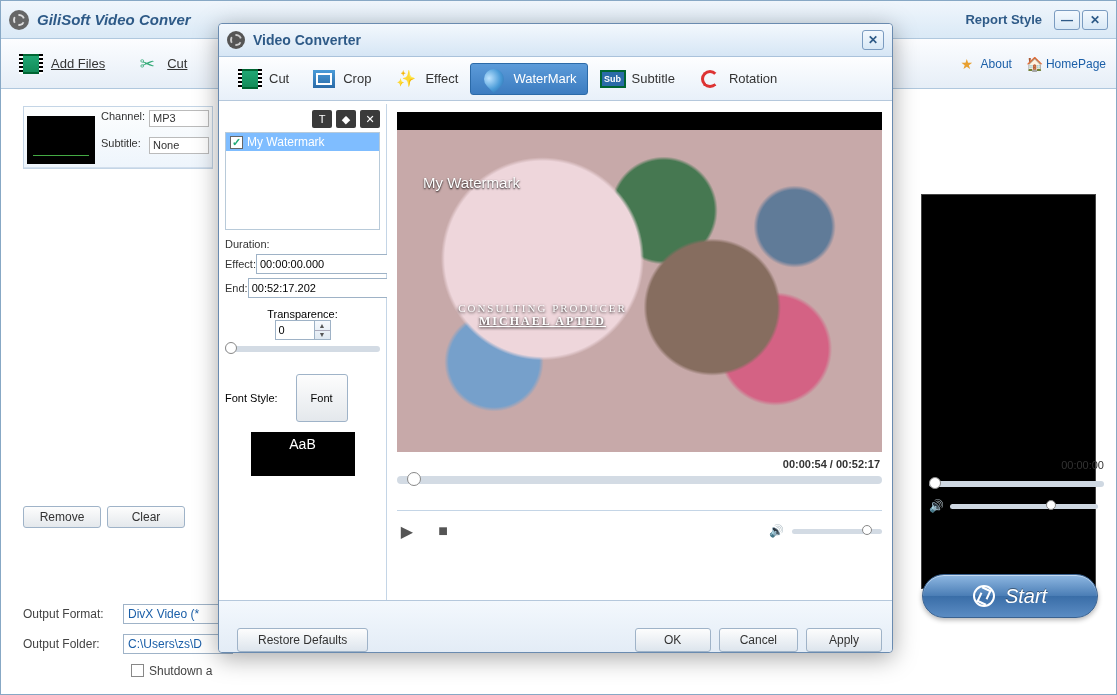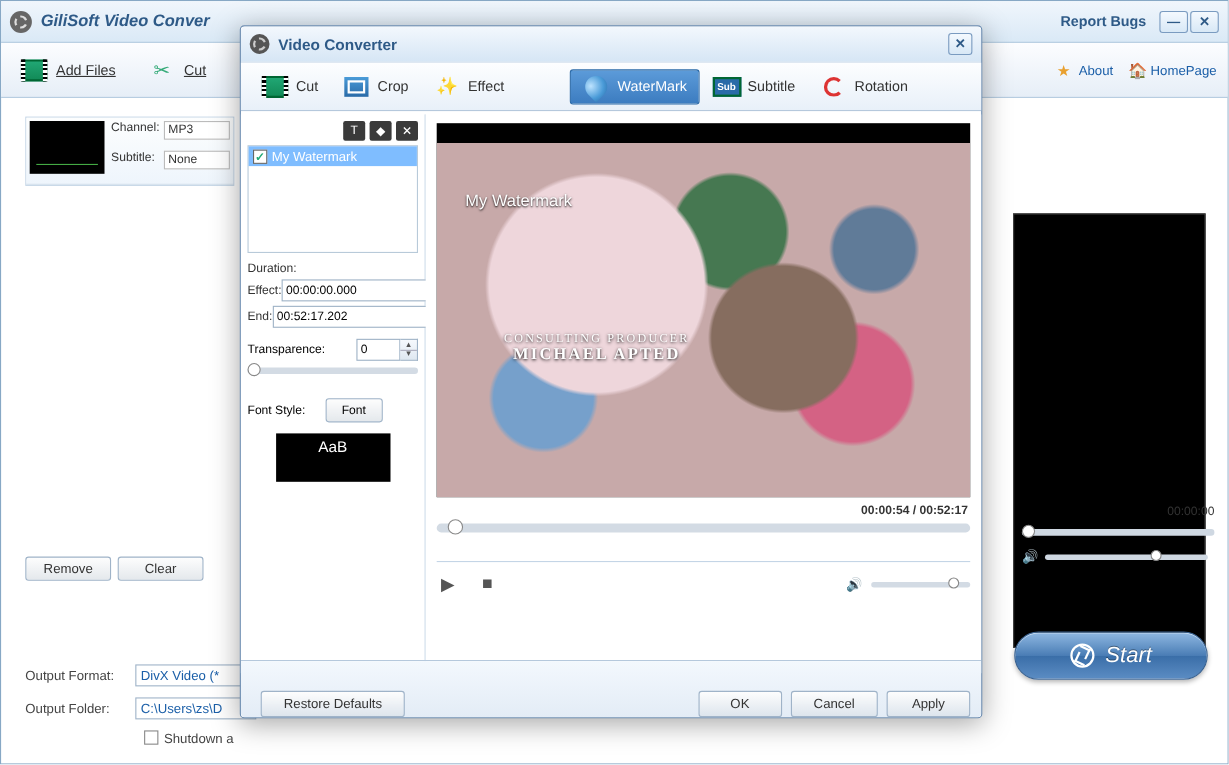--- a/index.html
+++ b/index.html
@@ -18,21 +18,21 @@
 .main-toolbar { height: 50px; background: linear-gradient(to bottom, #fcfdff, #e6eef7); border-bottom: 1px solid #b0c8de; display: flex; align-items: center; padding: 0 10px; }
 .tool-btn { display: flex; align-items: center; margin-right: 16px; cursor: pointer; padding: 4px 6px; color: #333; }
 .tool-btn .ic { width: 28px; height: 24px; margin-right: 6px; display: inline-flex; align-items: center; justify-content: center; font-size: 18px; }
 .tool-btn .label { font-size: 13px; text-decoration: underline; }
 .toolbar-right { margin-left: auto; display: flex; align-items: center; }
 .link-sm { display: flex; align-items: center; color: #1b5fa8; margin-left: 14px; cursor: pointer; font-size: 12px; }
 .link-sm .ic { width: 16px; height: 16px; margin-right: 4px; }
 
 .content-area { position: absolute; top: 90px; left: 10px; right: 10px; height: 460px; }
 .file-panel { position: absolute; left: 12px; top: 15px; width: 190px; background: #fff; border: 1px solid #c4d5e6; }
-.file-item { display: flex; align-items: flex-start; padding: 3px; background: linear-gradient(#fdfefe,#eef5fc); border-bottom: 1px solid #d2dfed; }
+.file-item { display: flex; align-items: flex-end; padding: 3px; background: linear-gradient(#fdfefe,#eef5fc); border-bottom: 1px solid #d2dfed; }
 .thumb { width: 68px; height: 48px; background: #000; margin-right: 6px; display: flex; align-items: center; justify-content: center; position:relative; }
 .thumb::after{content:"";position:absolute;bottom:8px;left:6px;right:6px;height:1px;background:#4a4;}
 .file-meta { flex: 1; font-size: 11px; color: #333; }
 .file-meta .row { display: flex; margin-bottom: 10px; }
 .file-meta .lbl { width: 48px; }
 .file-meta .val { flex: 1; background: #fff; border: 1px solid #bbb; padding: 1px 3px; height: 17px; font-size: 11px; min-width: 0; overflow: hidden; }
 
 .list-buttons { position: absolute; left: 22px; top: 505px; display: flex; gap: 6px; }
 .std-btn { background: linear-gradient(#fdfdfd,#e4e8ec); border: 1px solid #9fb3c8; border-radius: 3px; padding: 3px 0; width: 78px; text-align: center; cursor: pointer; font-size: 12px; color: #333; }
 
@@ -60,65 +60,65 @@
 
 .dialog { position: absolute; left: 218px; top: 23px; width: 675px; height: 630px; background: #fff; border: 1px solid #6a8bb0; box-shadow: 0 5px 25px rgba(0,0,0,.35); border-radius: 4px; }
 .dlg-titlebar { height: 33px; background: linear-gradient(to bottom, #f3f8fd, #d6e6f5); border-bottom: 1px solid #aac2db; display: flex; align-items: center; padding: 0 8px; border-radius: 4px 4px 0 0; }
 .dlg-titlebar .logo { width: 18px; height: 18px; background: #555; border-radius: 50%; margin-right: 8px; position:relative; }
 .dlg-titlebar .logo::before { content:""; position:absolute; inset:3px; border:2px dashed #ccc; border-radius:50%; }
 .dlg-title { color: #2e5a87; font-size: 14px; font-weight: bold; }
 .dlg-close { margin-left: auto; width: 22px; height: 20px; border: 1px solid #7a9bc0; border-radius: 3px; background: linear-gradient(#f4f9fe,#d8e8f6); display: flex; align-items: center; justify-content: center; color: #2e5a87; font-weight: bold; cursor: pointer; }
 
 .dlg-tabs { height: 44px; background: linear-gradient(#fdfeff,#e8f0f9); border-bottom: 1px solid #b5c8dc; display: flex; align-items: center; padding: 0 8px; }
 .dlg-tab { display: flex; align-items: center; padding: 4px 10px; margin-right: 2px; cursor: pointer; border-radius: 3px; color: #333; font-size: 13px; }
-.dlg-tab.active { background: linear-gradient(#5c9bd9,#3c7cc0); color: #fff; border: 1px solid #2b6aa8; margin-left: 48px; }
+.dlg-tab.active { background: linear-gradient(#5c9bd9,#3c7cc0); color: #fff; border: 1px solid #2b6aa8; }
 .dlg-tab .ic { width: 26px; height: 22px; margin-right: 6px; display: inline-flex; align-items: center; justify-content: center; font-size: 16px; }
 
 .dlg-body { position: absolute; top: 80px; left: 0; right: 0; bottom: 40px; display: flex; }
 .side-panel { width: 168px; background: #fff; border-right: 1px solid #c4d5e6; padding: 6px; display: flex; flex-direction: column; }
 .side-toolbar { display: flex; justify-content: flex-end; gap: 4px; margin-bottom: 4px; }
 .mini-btn { width: 20px; height: 18px; background: #3a3a3a; color: #fff; border-radius: 2px; display: inline-flex; align-items: center; justify-content: center; font-size: 11px; cursor: pointer; }
 .wm-list { border: 1px solid #b8cad9; height: 98px; background: #fff; }
 .wm-item { display: flex; align-items: center; background: #7fbdff; color: #fff; padding: 2px 4px; font-size: 12px; }
 .wm-item .cb { width: 13px; height: 13px; background: #fff; border: 1px solid #666; margin-right: 4px; display: inline-flex; align-items: center; justify-content: center; color: #2a7; font-weight: bold; font-size: 11px; }
 
 .field-group { margin-top: 8px; font-size: 11px; color: #333; }
 .field-group .hdr { margin-bottom: 4px; }
 .time-row { display: flex; align-items: center; margin-top: 4px; }
 .time-row .lbl { width: 38px; }
 .spinner { flex: 1; display: flex; }
 .spinner input { flex: 1; border: 1px solid #9eb2c6; padding: 2px 3px; font-size: 11px; height: 20px; min-width: 0; }
 .spin-btns { width: 16px; border: 1px solid #9eb2c6; border-left: none; display: flex; flex-direction: column; background: linear-gradient(#f6f9fd,#dfe8f1); }
 .spin-btns div { flex: 1; display: flex; align-items: center; justify-content: center; font-size: 7px; color: #555; cursor: pointer; }
 .spin-btns div:first-child { border-bottom: 1px solid #aab; }
 
-.trans-row { display: flex; align-items: center; margin-top: 10px; font-size: 11px; }
+.trans-row { display: flex; align-items: center; margin-top: 10px; font-size: 11px; flex-direction: column; }
 .trans-row .lbl { flex: 1; }
 .trans-row .spinner { width: 56px; flex: none; }
 .h-slider { margin-top: 6px; height: 6px; background: #d3dbe4; border-radius: 3px; position: relative; }
 .h-slider .knob { position: absolute; left: 0; top: -4px; width: 12px; height: 12px; border: 1px solid #888; border-radius: 50%; background: #fff; cursor: pointer; }
 
 .font-row { display: flex; align-items: center; margin-top: 22px; font-size: 11px; }
-.font-btn { margin-left: 18px; background: linear-gradient(#fdfdfd,#e4e8ec); border: 1px solid #9fb3c8; border-radius: 3px; padding: 4px 14px; cursor: pointer; }
+.font-btn { margin-left: 18px; background: linear-gradient(#fdfdfd,#e4e8ec); border: 1px solid #9fb3c8; border-radius: 3px; padding: 17px 14px; cursor: pointer; }
 .preview-box { margin-top: 10px; width: 104px; height: 44px; background: #000; color: #fff; display: flex; align-items: flex-start; justify-content: center; padding-top: 4px; font-size: 14px; align-self: center; }
 
 .video-panel { flex: 1; padding: 8px 10px 6px 10px; display: flex; flex-direction: column; background: #fff; }
 .video-frame { height: 340px; background: #000; position: relative; overflow: hidden; }
 .paint { position:absolute; inset:18px 0 0 0; background:
   radial-gradient(circle at 30% 40%, #f7d9e0 0 25%, transparent 26%),
   radial-gradient(circle at 65% 55%, #8a6b5a 0 18%, transparent 19%),
   radial-gradient(circle at 78% 68%, #e95b86 0 12%, transparent 13%),
   radial-gradient(circle at 55% 25%, #3c7a4a 0 14%, transparent 15%),
   radial-gradient(circle at 20% 72%, #6fa3d8 0 10%, transparent 11%),
   radial-gradient(circle at 82% 30%, #5a7ba0 0 8%, transparent 9%),
   #cfaaaa; filter: contrast(.95) saturate(.85); }
 .wm-overlay { position:absolute; left:26px; top:62px; color:#fff; font-size:15px; text-shadow:0 1px 2px #000; font-family: Arial; }
 .credit { position: absolute; left: 0; right: 40%; top: 190px; text-align: center; color: #fff; font-family: "Trajan Pro", serif; letter-spacing: 2px; text-shadow: 0 1px 3px #000; }
 .credit .role { font-size: 11px; }
-.credit .name { font-size: 15px; font-weight: bold; }
+.credit .name { font-size: 12px; font-weight: bold; text-decoration: underline; }
 .time-readout { text-align: right; margin-top: 6px; font-size: 11px; color: #333; padding-right: 2px; font-weight: bold; }
 .prog-slider { margin: 6px 0 10px 0; height: 8px; background: #d3dbe4; border-radius: 4px; position: relative; }
 .prog-slider .knob { position: absolute; left: 2%; top: -4px; width: 14px; height: 14px; border: 1px solid #888; border-radius: 50%; background: #fff; cursor: pointer; }
 
 .play-controls { border-top: 1px solid #c4d5e6; margin-top: 16px; padding-top: 10px; display: flex; align-items: center; }
 .pc-btn { width: 20px; height: 20px; margin-right: 16px; cursor: pointer; color: #555; display: inline-flex; align-items: center; justify-content: center; font-size: 16px; }
 .vol-ctrl { margin-left: auto; display: flex; align-items: center; }
 .vol-ctrl .track { width: 90px; height: 5px; background: #d3dbe4; border-radius: 3px; position: relative; margin-left: 8px; }
 .vol-ctrl .track .knob { position:absolute; left:78%; top:-4px; width:10px; height:10px; border:1px solid #888; border-radius:50%; background:#fff; cursor:pointer; }
 
@@ -139,21 +139,21 @@
 .ic-home{color:#2a7;font-size:14px;}
 </style>
 </head>
 <body>
 
 <div class="main-window">
   <div class="main-titlebar">
     <div class="logo"></div>
     <div class="main-title">GiliSoft Video Conver</div>
     <div class="spacer"></div>
-    <div class="report-bugs">Report Bugs</div>
+    <div class="report-bugs">Report Style</div>
     <div class="win-btn">—</div>
     <div class="win-btn">✕</div>
   </div>
 
   <div class="main-toolbar">
     <div class="tool-btn">
       <span class="ic">
           <span class="ic-film"></span>
         </span>
       <span class="label">Add Files</span>

